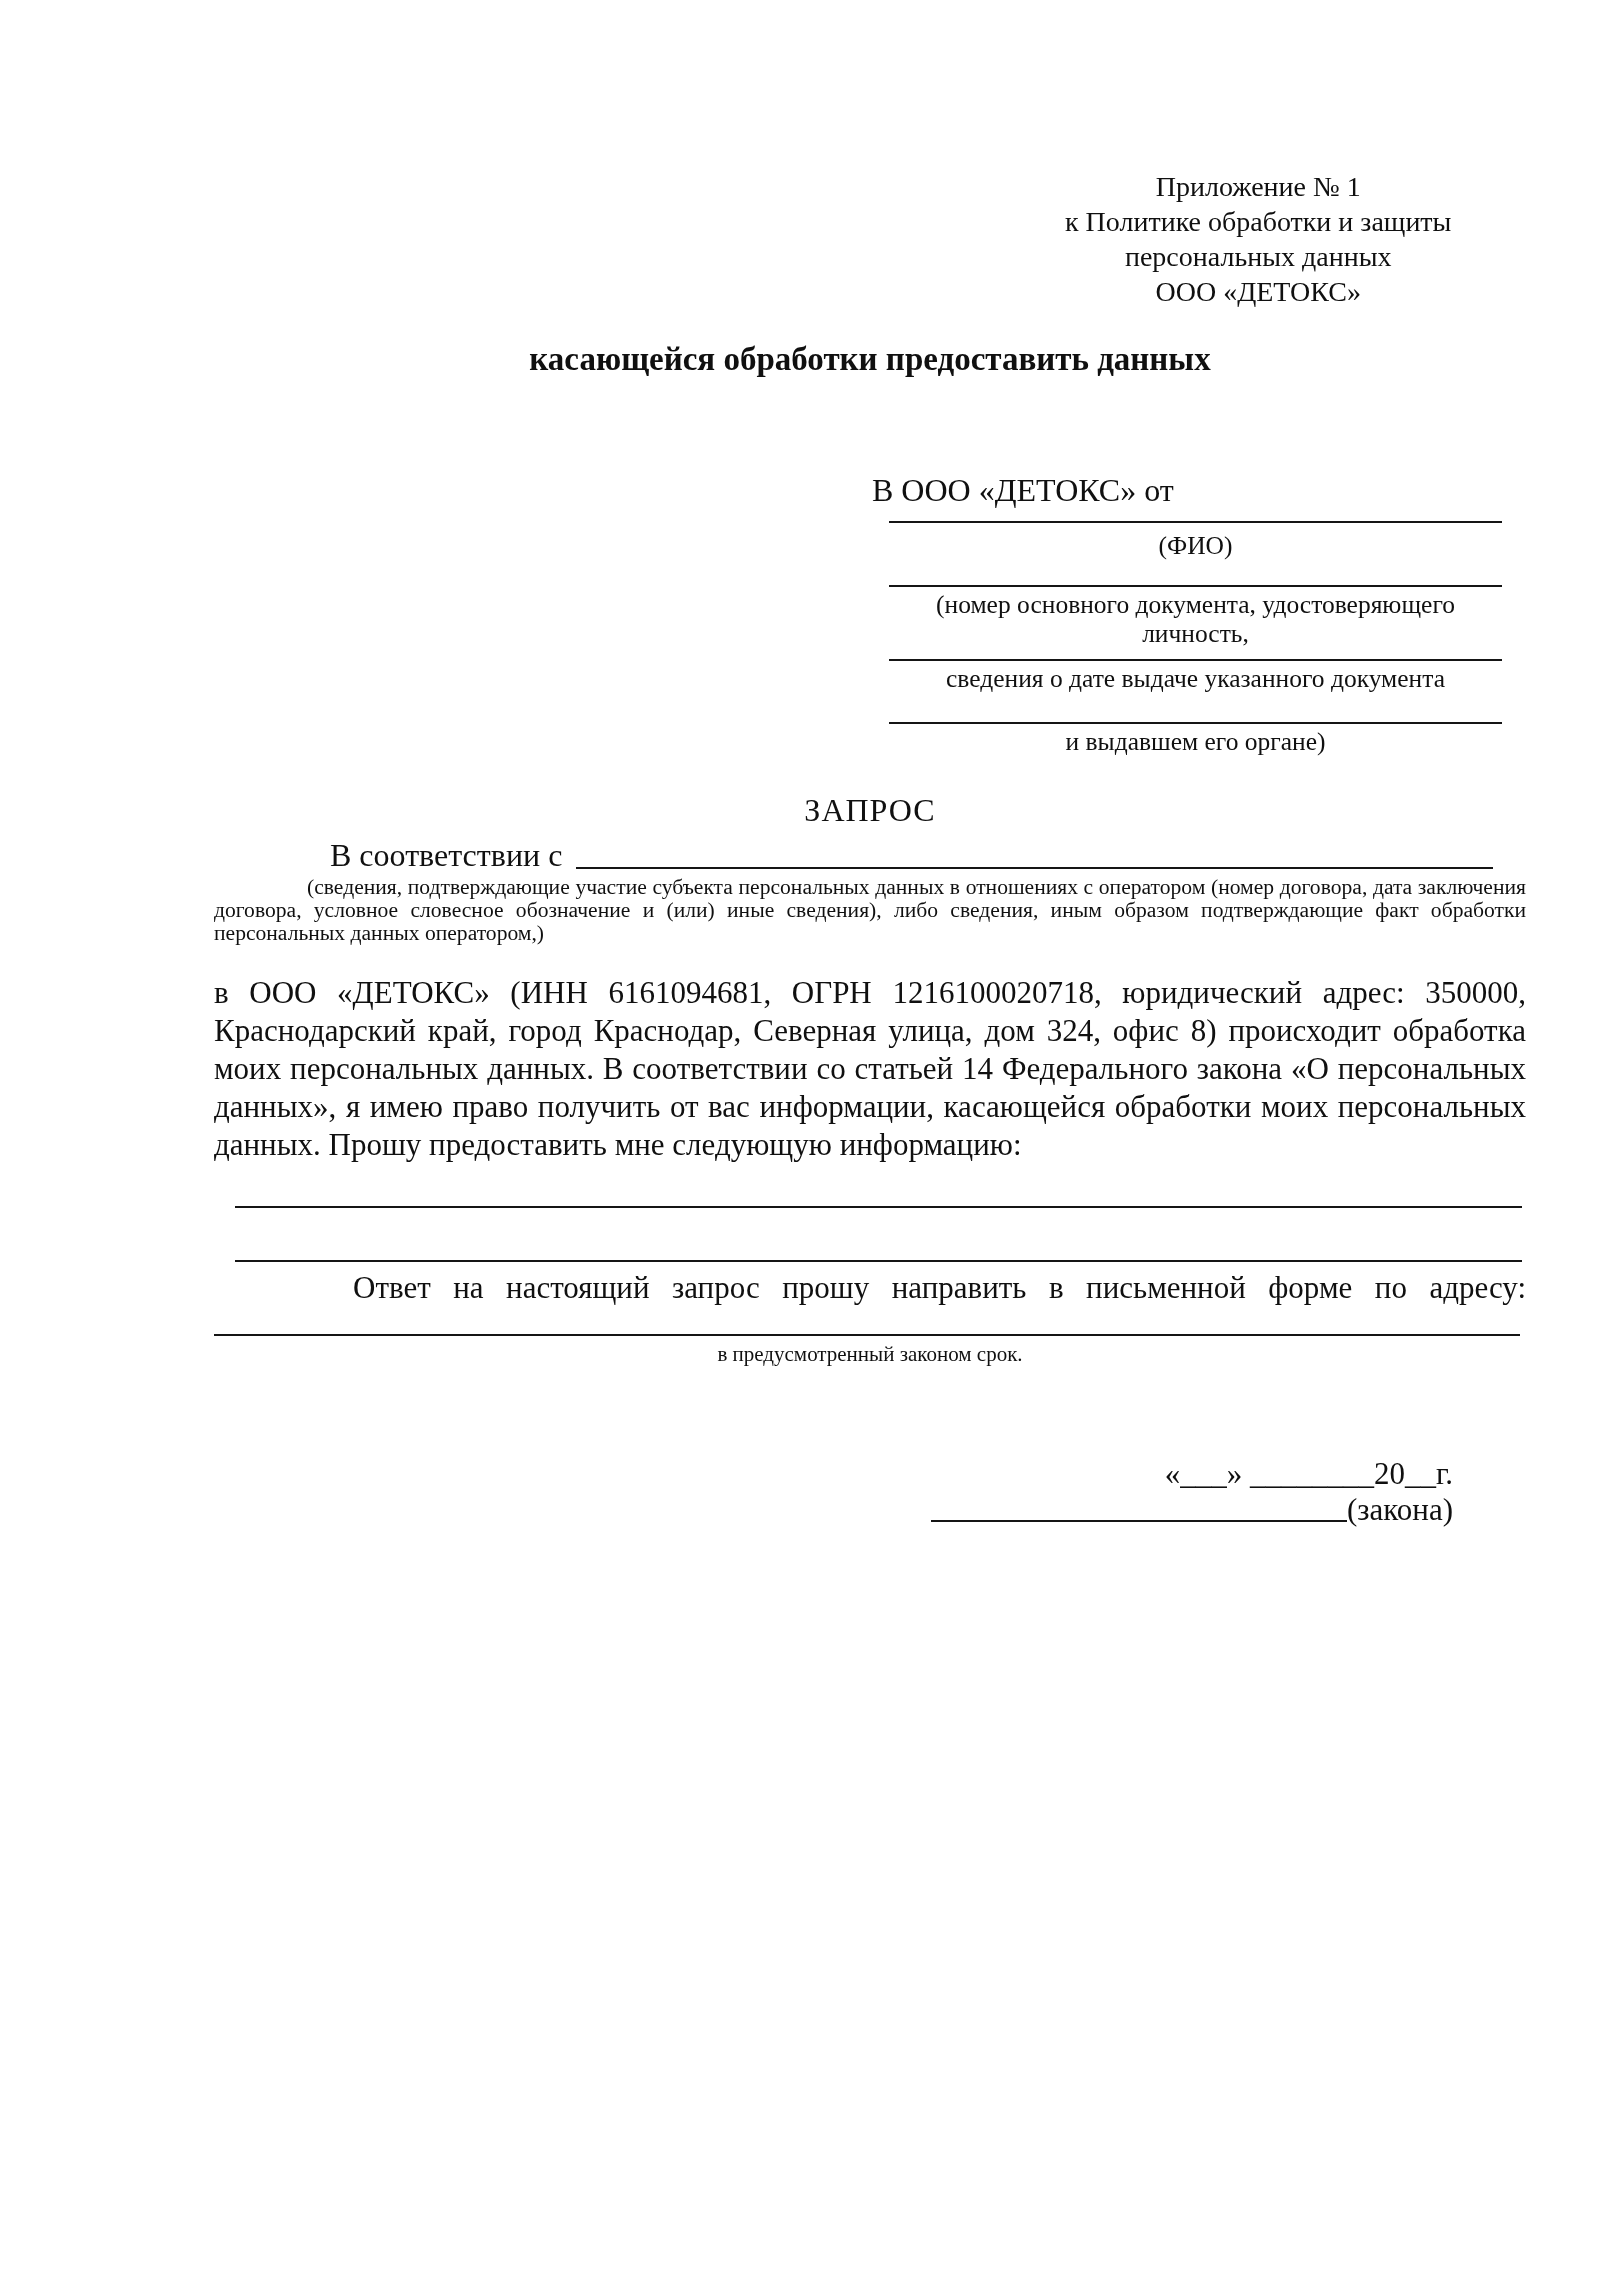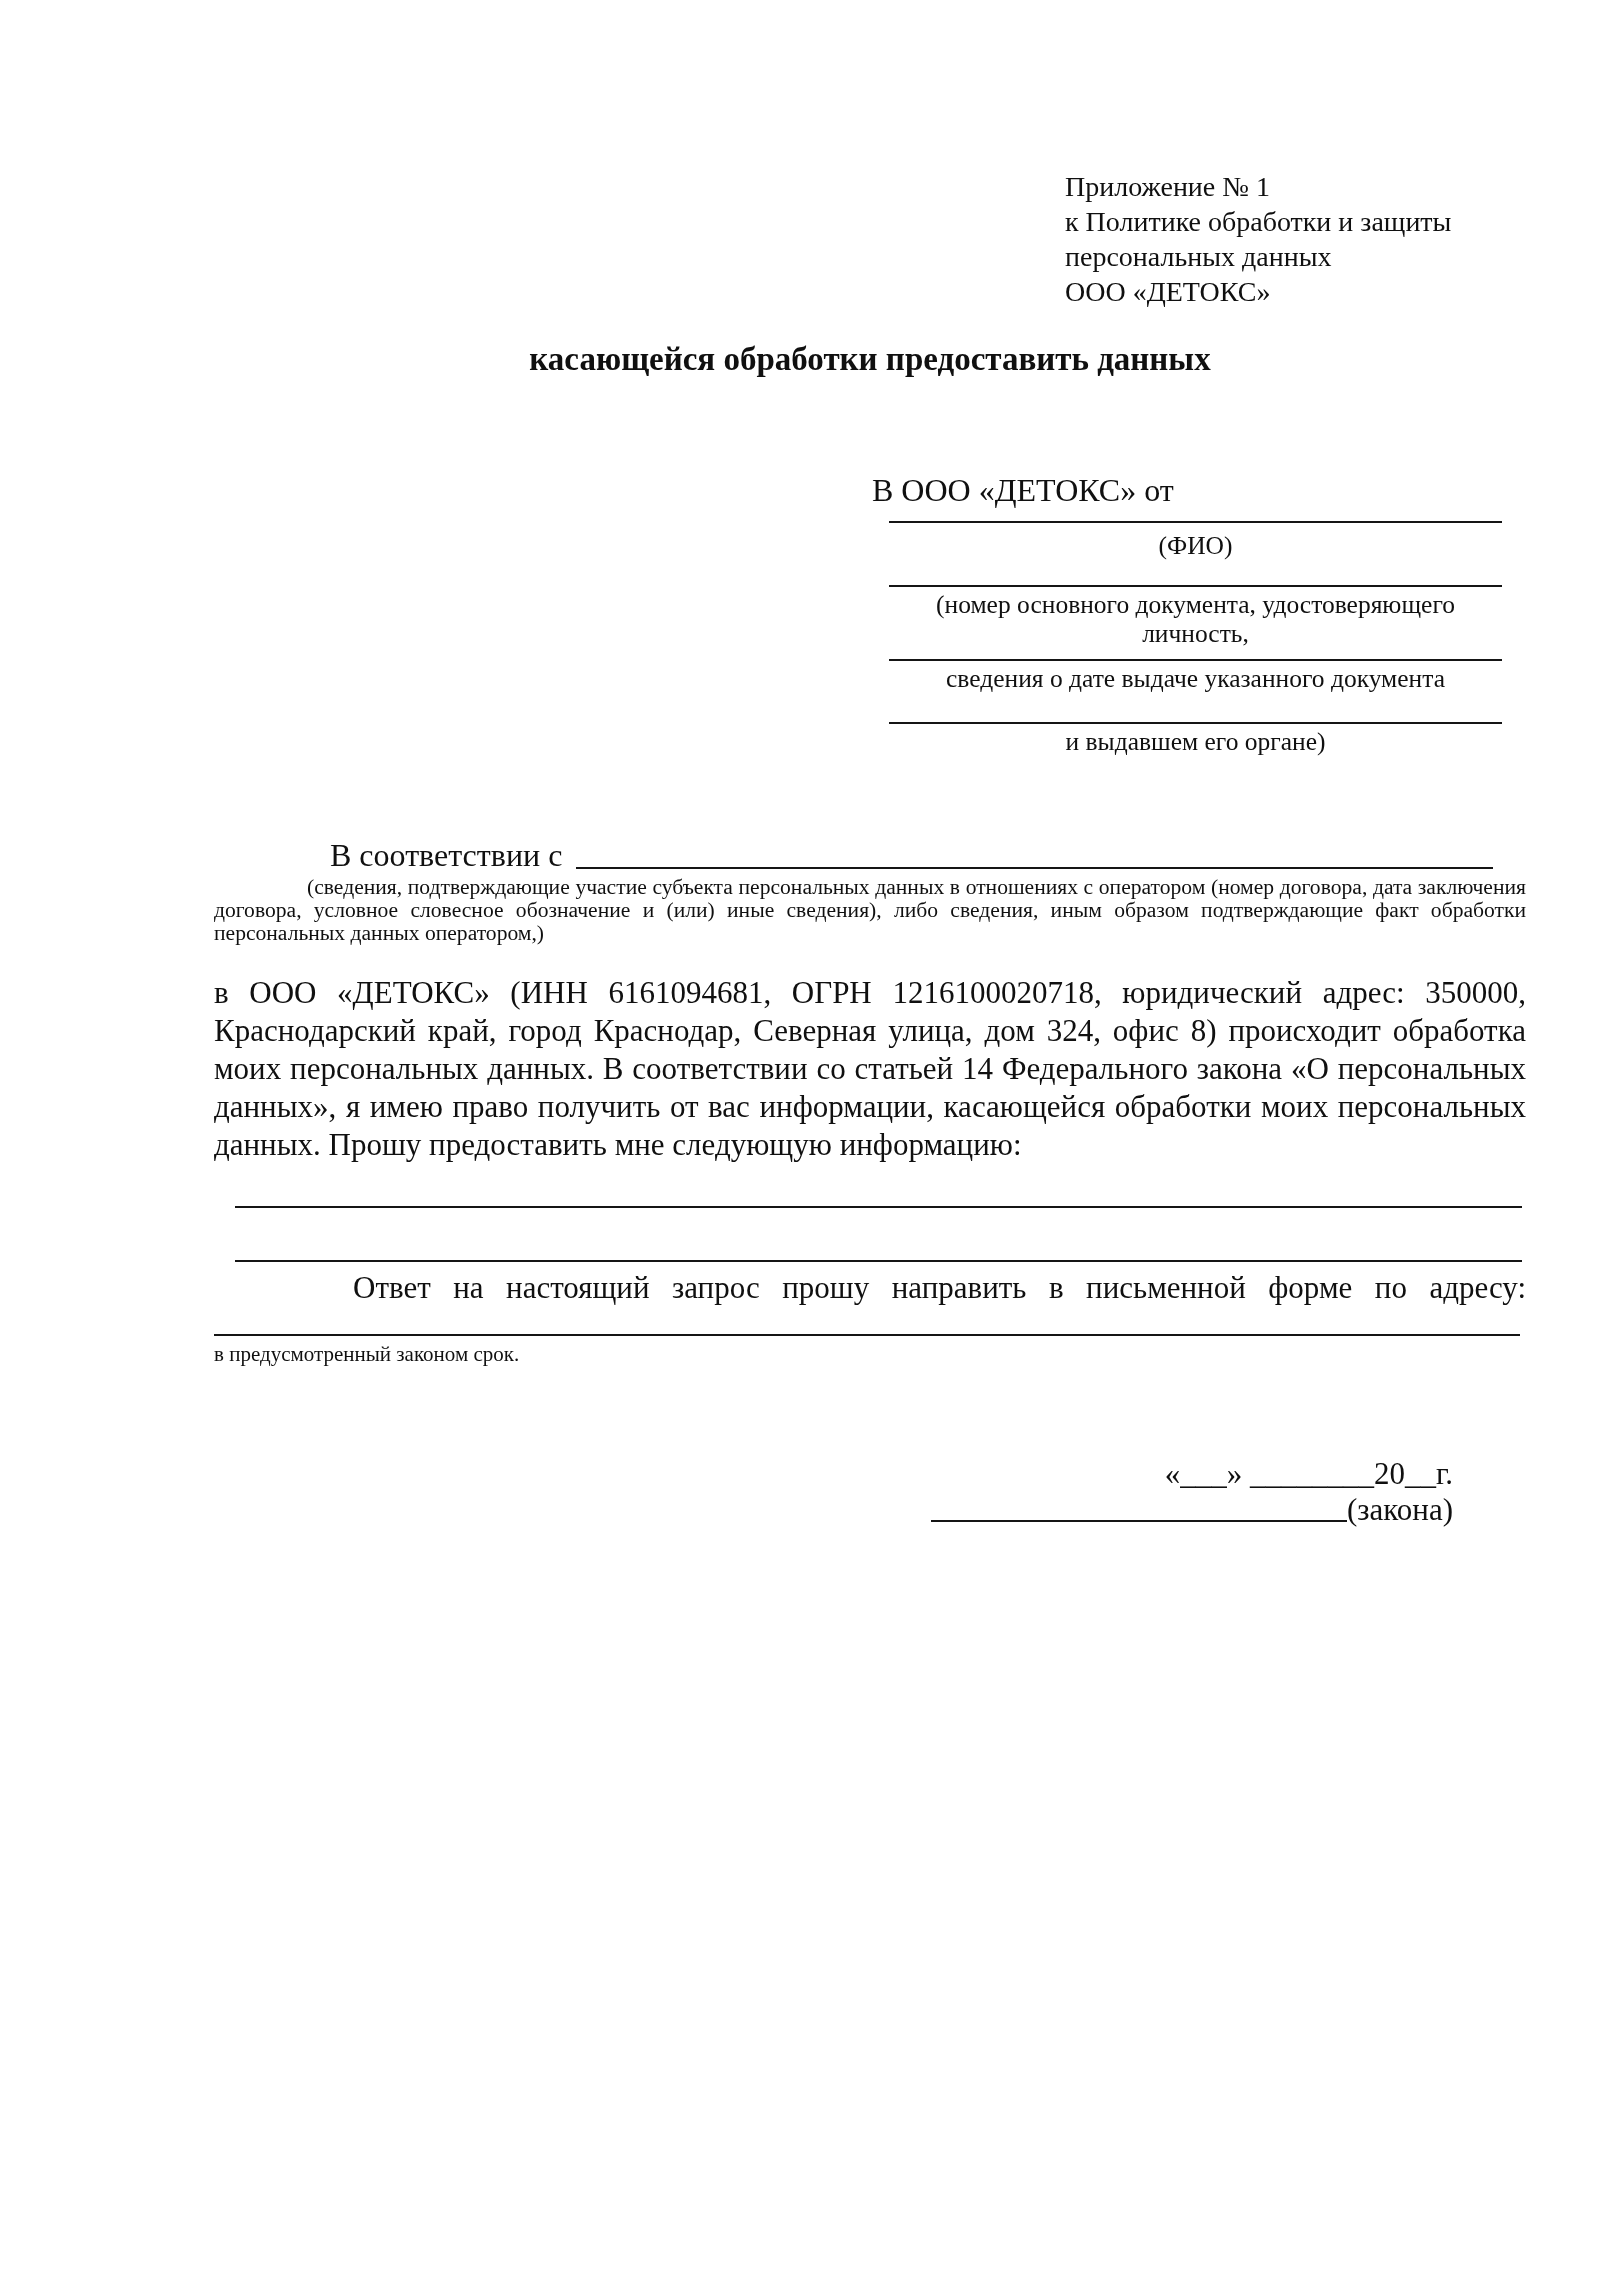--- a/index.html
+++ b/index.html
@@ -4,21 +4,21 @@
 <style>
   html,body{margin:0;padding:0;background:#e8e8e8;}
   .page{
     position:relative;
     width:1621px;height:2293px;
     background:#ffffff;
     font-family:"Liberation Serif", serif;
     color:#101010;
     overflow:hidden;
   }
-  .abs{position:absolute;}
+  .abs{position:absolute;text-align:center;}
   .hdr{left:1065px;top:169px;font-size:28px;line-height:35px;white-space:nowrap;}
   .title{left:214px;top:337px;width:1312px;text-align:center;font-weight:bold;font-size:33px;line-height:44px;}
   .to-line{left:872px;top:472px;font-size:32px;white-space:nowrap;}
   .fill-line{left:889px;width:613px;height:0;border-top:2.9px solid #151515;}
   .fl1{top:521px;} .fl2{top:585px;} .fl3{top:659px;} .fl4{top:722px;}
   .fill-label{left:889px;width:613px;text-align:center;font-size:25.5px;line-height:29px;}
   .lb1{top:531px;} .lb2{top:590px;} .lb3{top:664px;} .lb4{top:727px;}
   .zapros{left:214px;top:792px;width:1312px;text-align:center;font-size:32px;letter-spacing:1px;}
   .intro{left:312px;top:837px;width:1163px;display:flex;font-size:32px;white-space:nowrap;margin-left:18px;}
   .uline{border-bottom:2.9px solid #151515;}
@@ -57,20 +57,21 @@
 
   <div class="abs fill-line fl2"></div>
   <div class="abs fill-label lb2">(номер основного документа, удостоверяющего личность,</div>
 
   <div class="abs fill-line fl3"></div>
   <div class="abs fill-label lb3">сведения о дате выдаче указанного документа</div>
 
   <div class="abs fill-line fl4"></div>
   <div class="abs fill-label lb4">и выдавшем его органе)</div>
 
+  <div class="abs zapros">ЗАПРОС</div>
 
   <div class="abs intro">
     <span>В соответствии с</span>
     <span class="uline"></span>
   </div>
 
   <div class="abs footnote">(сведения, подтверждающие участие субъекта персональных данных в отношениях с оператором (номер договора, дата заключения договора, условное словесное обозначение и (или) иные сведения), либо сведения, иным образом подтверждающие факт обработки персональных данных оператором,)</div>
 
   <div class="abs body-par">в ООО «ДЕТОКС» (ИНН 6161094681, ОГРН 1216100020718, юридический адрес: 350000, Краснодарский край, город Краснодар, Северная улица, дом 324, офис 8) происходит обработка моих персональных данных. В соответствии со статьей 14 Федерального закона «О персональных данных», я имею право получить от вас информации, касающейся обработки моих персональных данных. Прошу предоставить мне следующую информацию:</div>
 

